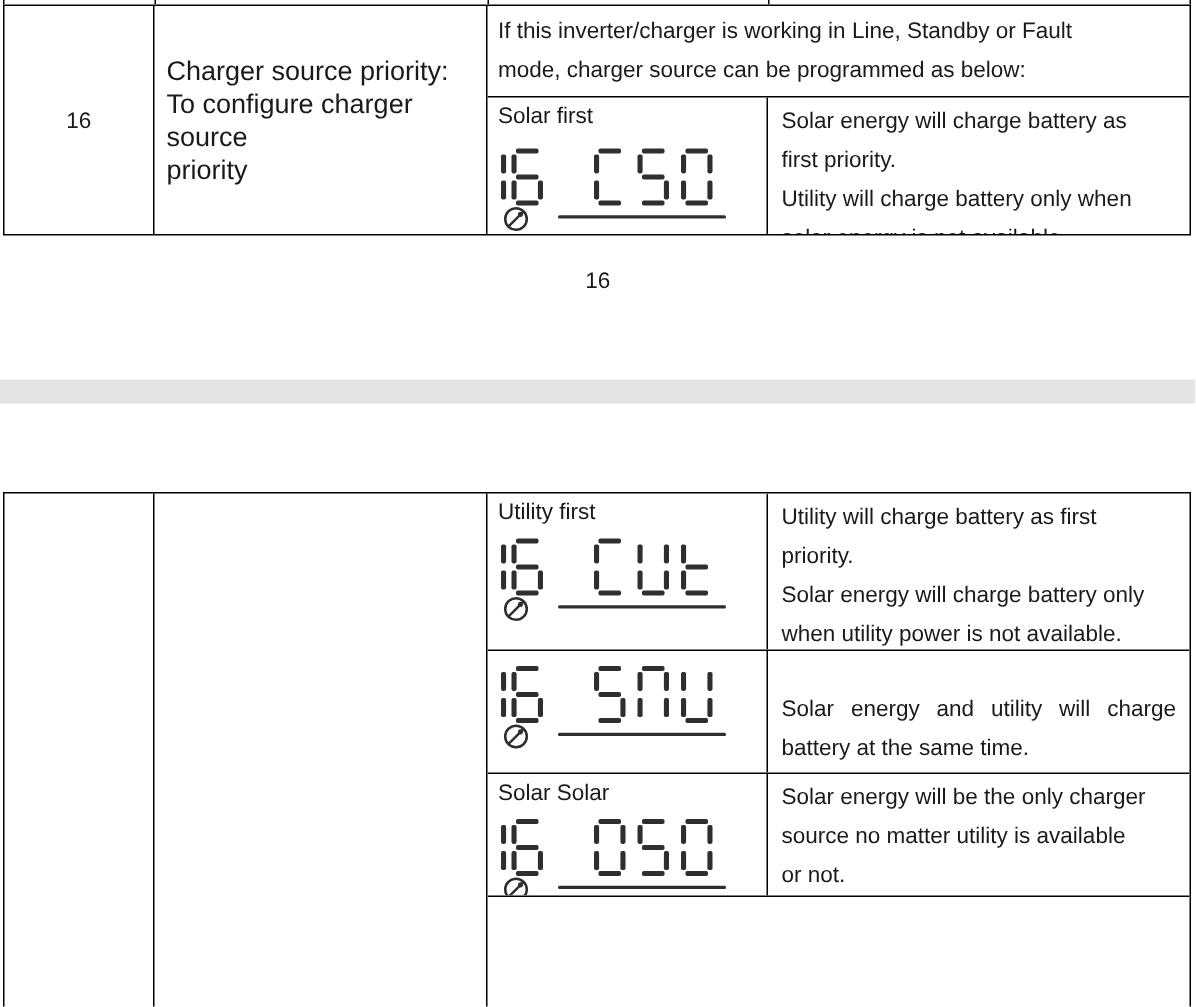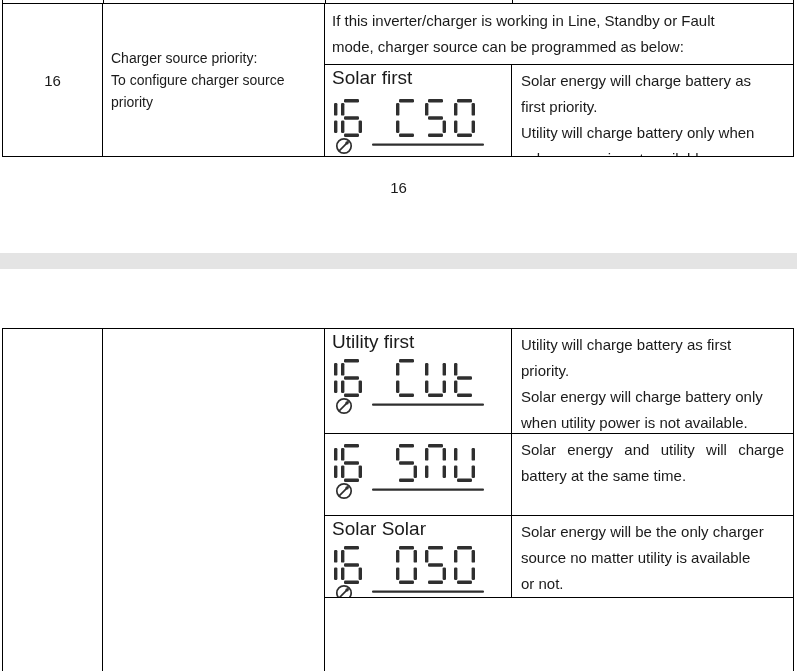--- a/index.html
+++ b/index.html
@@ -17,42 +17,42 @@
   }
   #table1 { top:3px; height:154px; }
   #table2 { top:328px; height:430px; }
 
   .c1 {
     border-right:1px solid #000; display:flex; align-items:center; justify-content:center;
     font-size:15px; overflow:hidden;
   }
   .c2 {
     border-right:1px solid #000; display:flex; align-items:center;
-    padding:0 8px; font-size:14px; line-height:22px; white-space:pre-line; overflow:hidden;
+    padding:0 8px; font-size:18px; line-height:22px; white-space:pre-line; overflow:hidden;
   }
   .c3 { display:flex; flex-direction:column; overflow:hidden; }
 
   .note {
     padding:4px 7px; font-size:15px; line-height:26px; white-space:pre-line;
     box-sizing:border-box; overflow:hidden;
   }
   .note.top { border-bottom:1px solid #000; flex:0 0 auto; }
   .note.bottom { flex:1 1 auto; padding-top:5px; }
 
   .optrow { display:grid; grid-template-columns:187px 1fr; flex:0 0 auto; box-sizing:border-box; overflow:hidden; }
   .optrow.bordered { border-bottom:1px solid #000; }
   .optrow.fill { flex:1 1 auto; }
 
   .lcdcell { border-right:1px solid #000; padding:3px 6px 0 7px; box-sizing:border-box; overflow:hidden; }
-  .optlabel { font-size:19px; line-height:20px; }
+  .optlabel { font-size:15px; line-height:20px; }
   .lcd { margin-top:5px; }
   #table1 .lcd { margin-top:9px; }
 
   .optdesc { padding:3px 9px; font-size:15px; line-height:26px; white-space:pre-line; box-sizing:border-box; overflow:hidden; }
-  .optdesc.vcenter { display:flex; align-items:flex-start; white-space:normal; }
+  .optdesc.vcenter { display:flex; align-items:flex-end; white-space:normal; }
   .optdesc.vcenter .jtext { text-align:justify; width:100%; }
 
   
   .stub { position:absolute; top:0; height:3px; width:1px; background:#000; }
 
   .page-number {
     position:absolute; top:179px; left:0; width:797px; text-align:center;
     font-size:15px; line-height:18px;
   }
   .separator { position:absolute; top:253px; left:0; width:797px; height:16px; }

